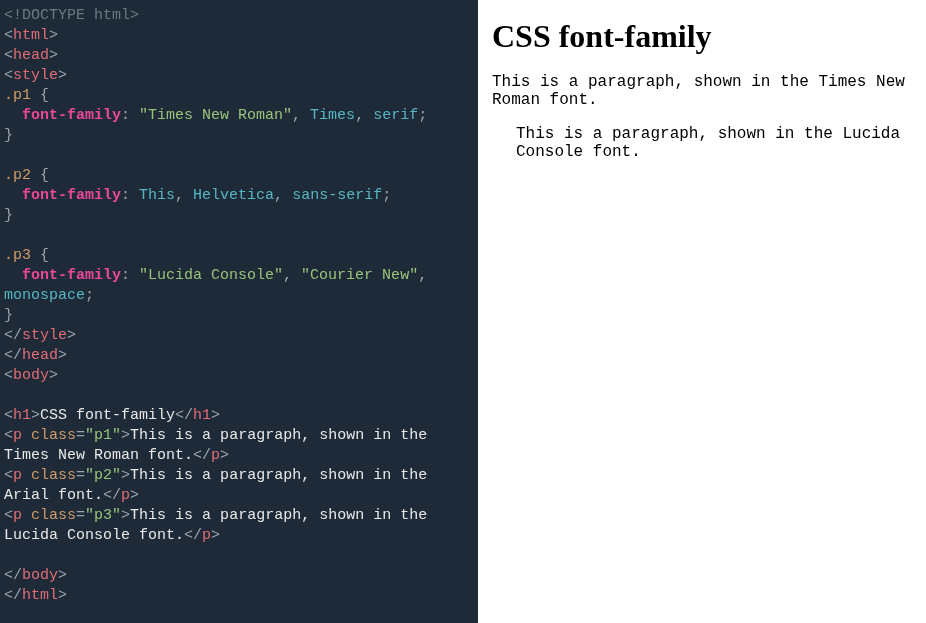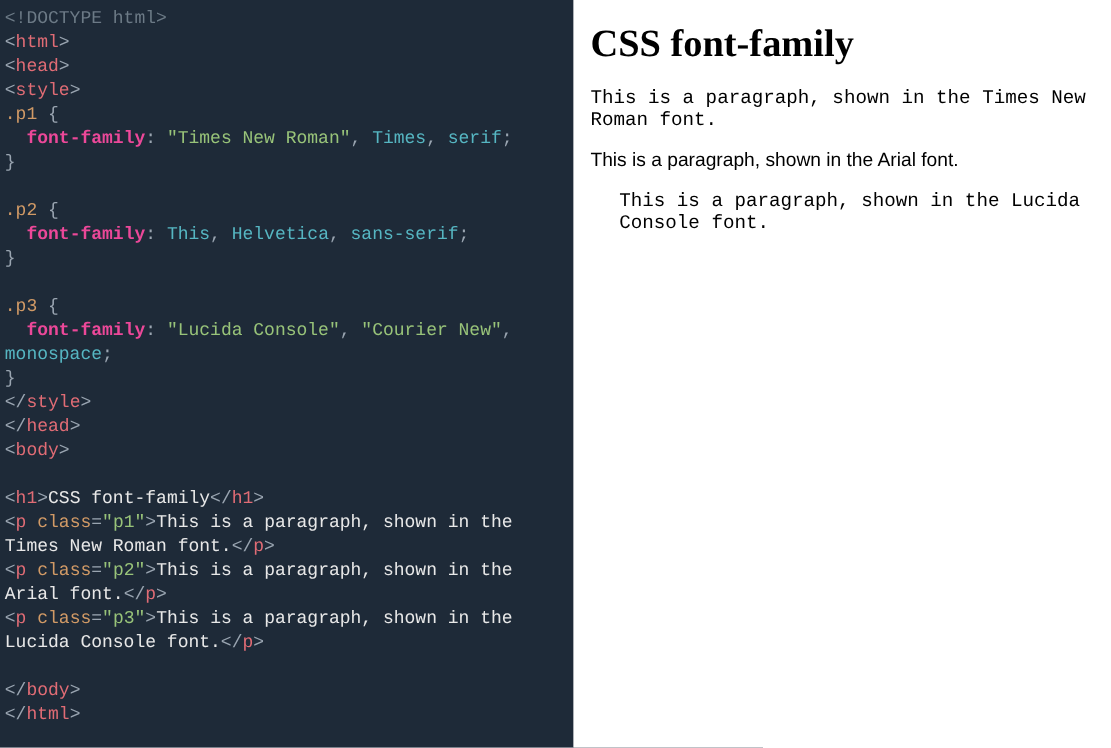--- a/index.html
+++ b/index.html
@@ -77,15 +77,14 @@
 <span class="c-punc">&lt;</span><span class="c-tag">p</span> <span class="c-attr">class</span><span class="c-punc">=</span><span class="c-str">"p1"</span><span class="c-punc">&gt;</span><span class="c-white">This is a paragraph, shown in the </span><span class="c-white">Times New Roman font.</span><span class="c-punc">&lt;/</span><span class="c-tag">p</span><span class="c-punc">&gt;</span>
 <span class="c-punc">&lt;</span><span class="c-tag">p</span> <span class="c-attr">class</span><span class="c-punc">=</span><span class="c-str">"p2"</span><span class="c-punc">&gt;</span><span class="c-white">This is a paragraph, shown in the </span><span class="c-white">Arial font.</span><span class="c-punc">&lt;/</span><span class="c-tag">p</span><span class="c-punc">&gt;</span>
 <span class="c-punc">&lt;</span><span class="c-tag">p</span> <span class="c-attr">class</span><span class="c-punc">=</span><span class="c-str">"p3"</span><span class="c-punc">&gt;</span><span class="c-white">This is a paragraph, shown in the </span><span class="c-white">Lucida Console font.</span><span class="c-punc">&lt;/</span><span class="c-tag">p</span><span class="c-punc">&gt;</span>
 
 <span class="c-punc">&lt;/</span><span class="c-tag">body</span><span class="c-punc">&gt;</span>
 <span class="c-punc">&lt;/</span><span class="c-tag">html</span><span class="c-punc">&gt;</span></div>
 
 <div class="preview-panel">
   <h1>CSS font-family</h1>
   <p class="pp1">This is a paragraph, shown in the Times New Roman font.</p>
-  <p class="pp2">This is a paragraph, shown in the Arial font.</p>
   <p class="pp3">This is a paragraph, shown in the Lucida Console font.</p>
 </div>
 
 </body></html>

